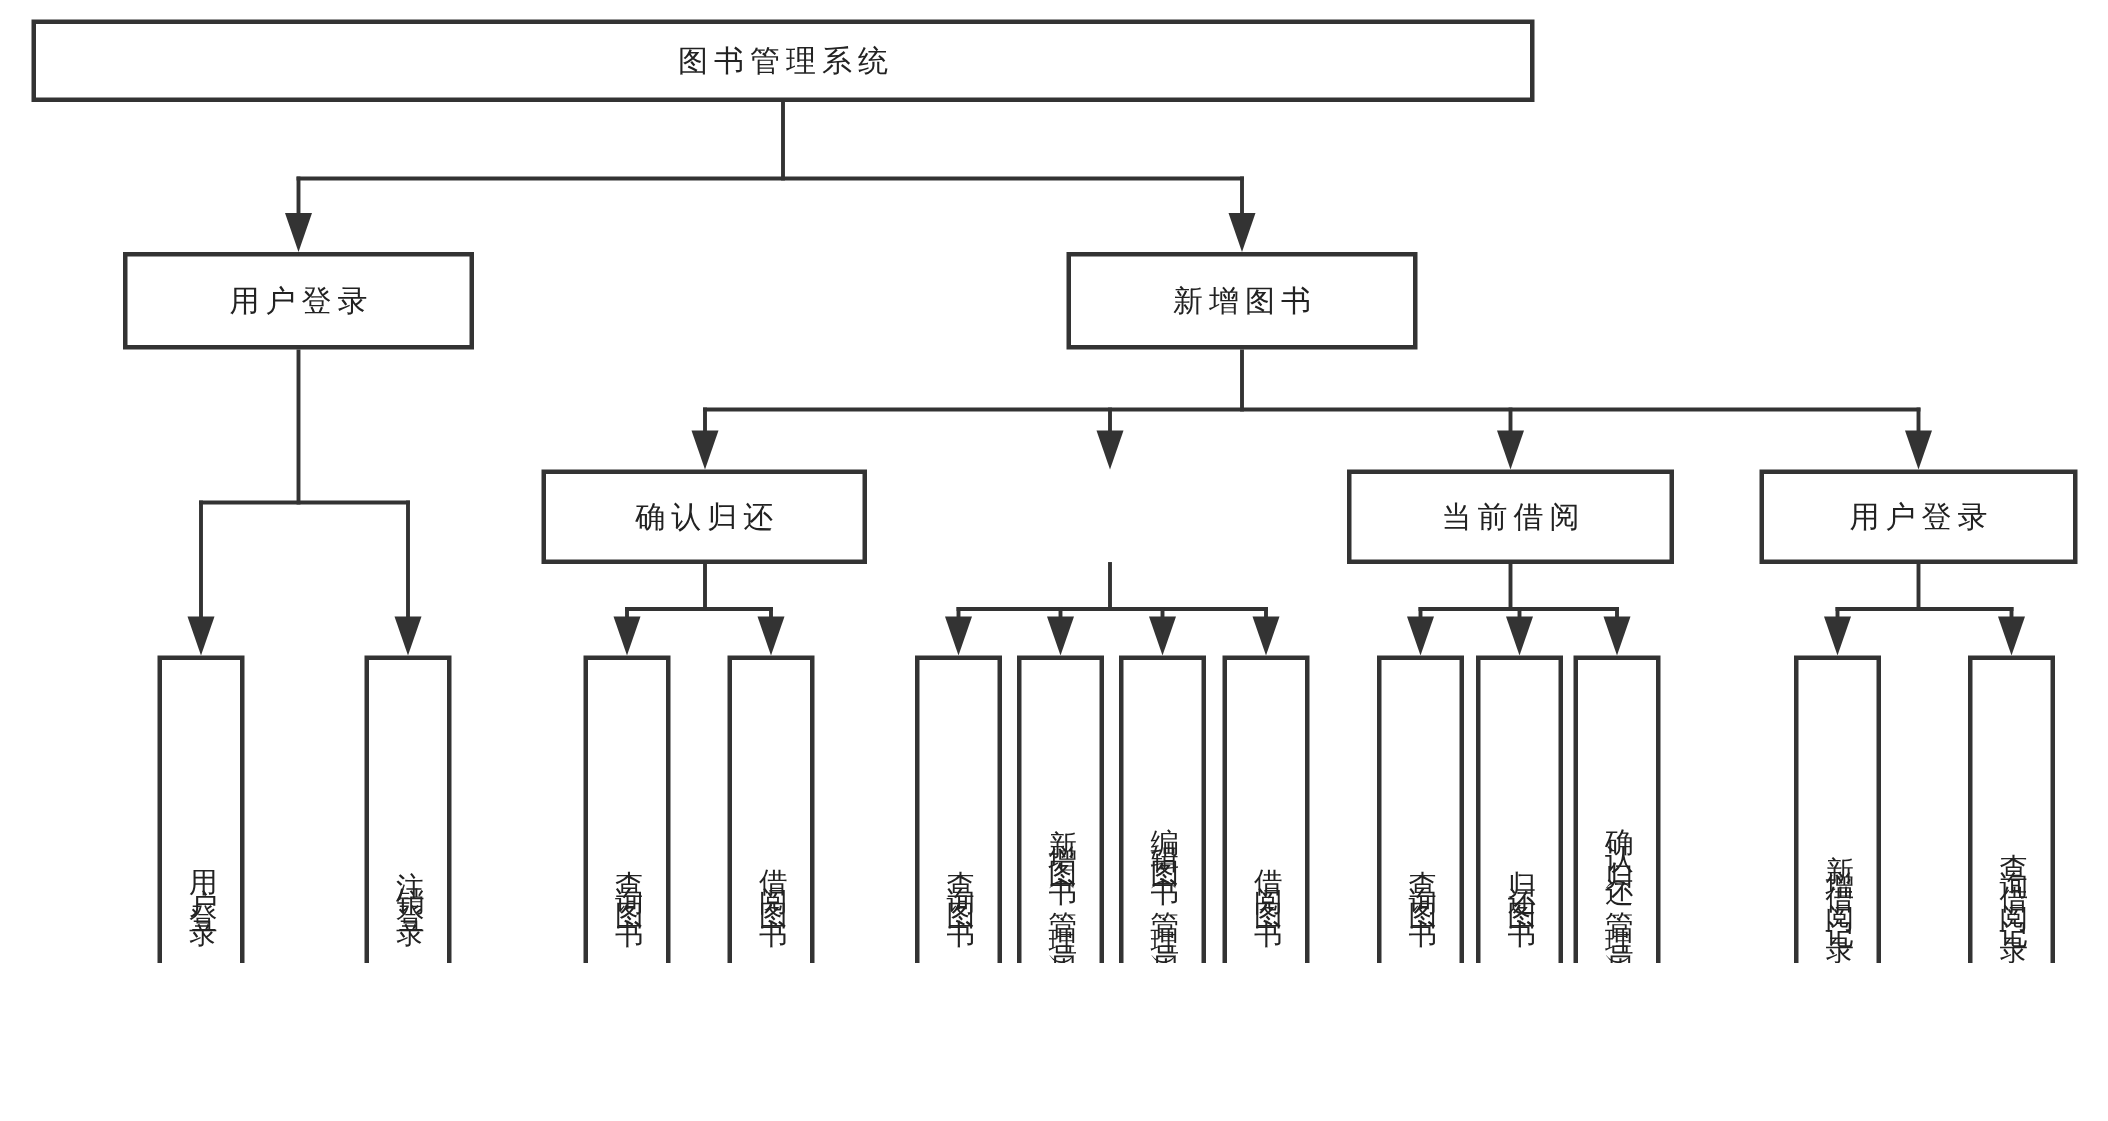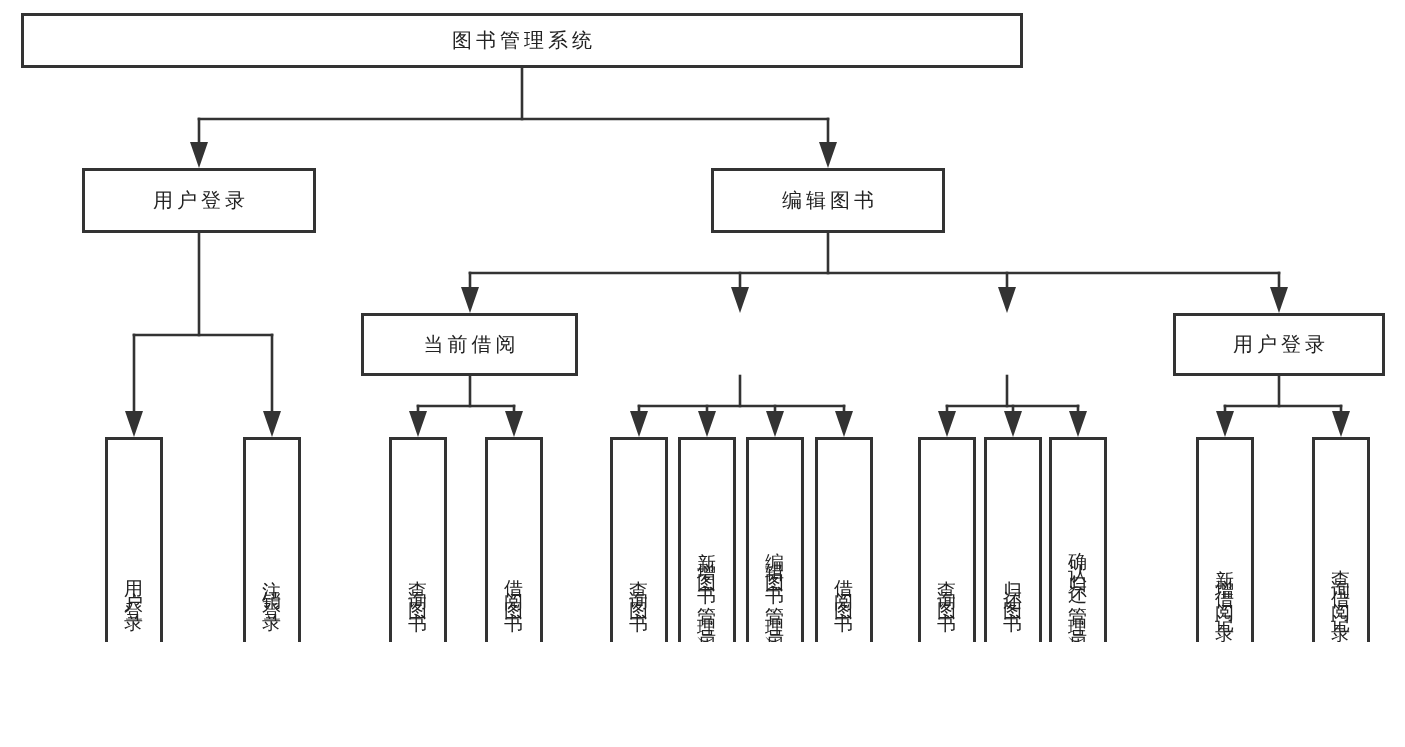--- a/index.html
+++ b/index.html
@@ -1,20 +1,20 @@
 <!DOCTYPE html>
 <html><head>
 <meta charset="utf-8">
 <title>图书管理系统</title>
 <style>
   html,body { margin:0; padding:0; background:#ffffff; }
   .stage {
     position:relative; width:1405px; height:642px; overflow:hidden;
     background:var(--bg,#ffffff);
-    font-family:Liberation Serif, serif;
+    font-family:Liberation Mono, monospace;
     color:var(--text,#222222);
   }
   .wires { position:absolute; left:0; top:0; width:1405px; height:747px; pointer-events:none; }
   .box {
     position:absolute; box-sizing:border-box;
     border:3px solid var(--line,#333333);
     background:var(--boxbg,#ffffff);
     display:flex; align-items:center; justify-content:center;
   }
   .root  { left:21px;  top:13px;  width:1002px; height:55px; }
@@ -107,24 +107,27 @@
     </svg>
 
   <div class="box root">
     <span class="hlabel">图书管理系统</span>
   </div>
 
   <div class="box l2" style="left:82px">
     <span class="hlabel">用户登录</span>
   </div>
   <div class="box l2" style="left:711px">
-    <span class="hlabel">编辑图书</span>
+    <span class="hlabel">新增图书</span>
   </div>
 
   <div class="box l3" style="left:361px;width:217px">
+    <span class="hlabel">确认归还</span>
+  </div>
+  <div class="box l3" style="left:898px;width:218px">
     <span class="hlabel">当前借阅</span>
   </div>
   <div class="box l3" style="left:1173px;width:212px">
     <span class="hlabel">用户登录</span>
   </div>
 
   <div class="box leaf" style="left:105px">
     <span class="vtext">用户登录</span>
   </div>
   <div class="box leaf" style="left:243px">

